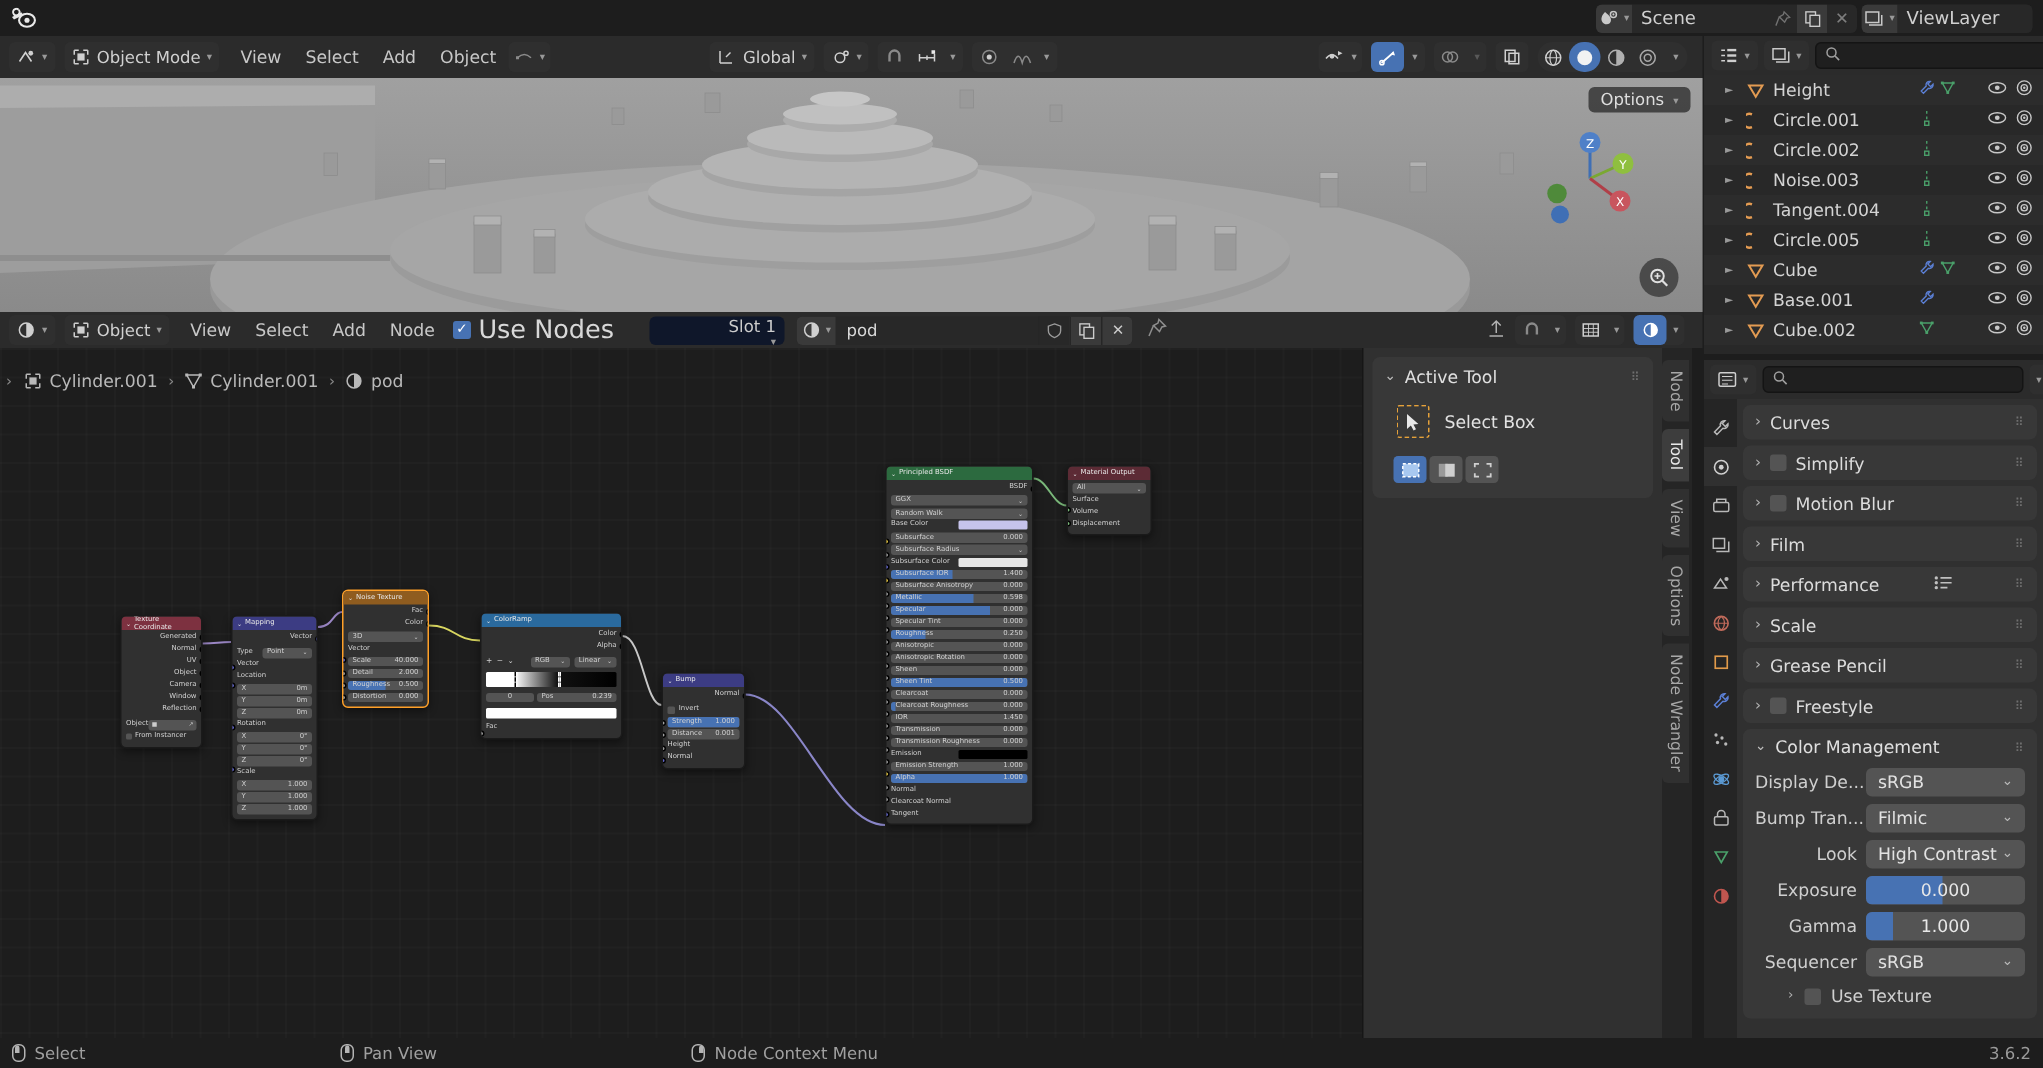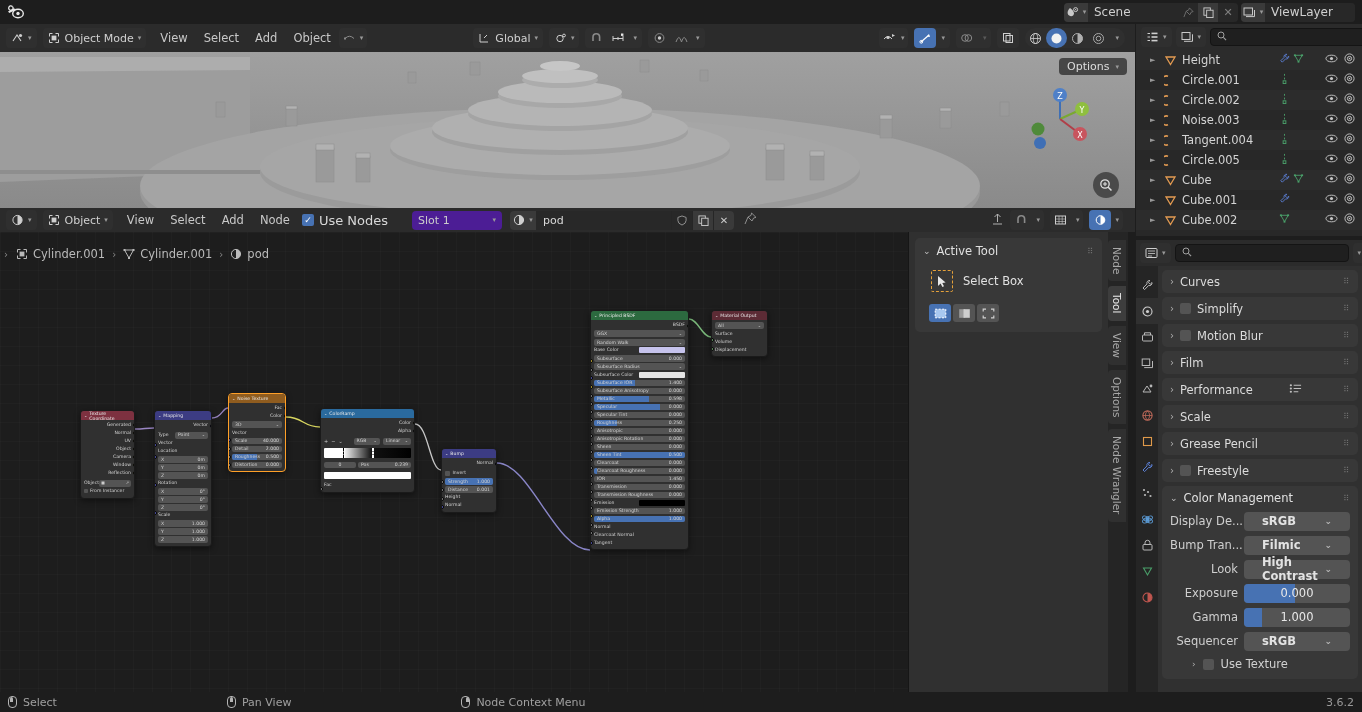--- a/index.html
+++ b/index.html
@@ -74,22 +74,22 @@
   .sh-header {
     position:absolute; left:0; top:208px; width:1135px; height:24px;
     background:#2b2b2b; display:flex; align-items:center; padding:0 6px;
   }
   .checkbox-sq {
     width:12px;height:12px;border-radius:2px;background:#4772b3;
     display:flex;align-items:center;justify-content:center; margin-right:5px;
     color:#fff; font-size:9px; line-height:1;
   }
   .slot-box {
-    display:flex; align-items:center; justify-content:space-between; width:90px; height:19px;
-    background:#4c1d95; border-radius:4px; padding:0 6px; font-size:11px; color:#ccc;
+    display:flex; align-items:flex-end; justify-content:space-between; width:90px; height:19px;
+    background:#0f172a; border-radius:4px; padding:0 6px; font-size:11px; color:#ccc;flex-direction:column;
   }
   .mat-field { display:flex; align-items:center; height:19px; background:#282828; border-radius:4px; overflow:hidden; }
   .mat-icon { width:26px;height:19px; background:#3a3a3a; display:flex;align-items:center;justify-content:center;}
   .mat-name { width:135px; height:19px; line-height:19px; padding-left:7px; font-size:11px; color:#d8d8d8; }
   .mat-btn { width:21px;height:19px; display:flex;align-items:center;justify-content:center; background:#3a3a3a; border-left:1px solid #262626;}
 
   
   .breadcrumb {
     position:absolute; left:0; top:244px; width:905px; height:20px;
     display:flex; align-items:center; padding-left:4px; color:#b9b9b9; font-size:11.5px;
@@ -185,21 +185,21 @@
     background:#383838; border-radius:5px; height:23px; display:flex; align-items:center;
     padding:0 8px; margin-bottom:4px; color:#dcdcdc; font-size:11.5px; gap:6px;
   }
   .pnl .grip { margin-left:auto; color:#6f6f6f; letter-spacing:1px; font-size:8px; }
   .pnl-cb { width:11px;height:11px; background:#545454; border-radius:2px; }
   .pnl-open { background:#383838; border-radius:5px; padding:5px 8px 8px 8px; }
   .frow { display:flex; align-items:center; height:20px; margin-bottom:4px; gap:6px; }
   .flabel { width:68px; text-align:right; font-size:11.5px; color:#cfcfcf; white-space:nowrap; }
   .fval {
     flex:1; height:19px; background:#545454; border-radius:4px; display:flex;
-    align-items:center; justify-content:space-between; padding:0 18px; font-size:11.5px; color:#e2e2e2;font-weight:bold;
+    align-items:center; justify-content:space-between; padding:0 8px; font-size:11.5px; color:#e2e2e2;
   }
   .fslider {
     flex:1; height:19px; background:#545454; border-radius:4px; position:relative; overflow:hidden;
     display:flex; align-items:center; justify-content:center; font-size:11.5px; color:#e8e8e8;
   }
   .fslider .fill { position:absolute; left:0; top:0; bottom:0; background:#4772b3; }
   .fslider span { position:relative; z-index:2; }
 
   
   .statusbar {
@@ -511,21 +511,21 @@
       <span class="chev">▾</span>
     </div>
     <div id="shmenus" style="display:flex">
         <div class="hdr-plain">View</div>
         <div class="hdr-plain">Select</div>
         <div class="hdr-plain">Add</div>
         <div class="hdr-plain">Node</div>
       </div>
     <div style="display:flex;align-items:center;margin:0 6px 0 4px">
       <span class="checkbox-sq">✓</span>
-      <span style="font-size:13px;color:#d8d8d8">Use Nodes</span>
+      <span style="font-size:17px;color:#d8d8d8">Use Nodes</span>
     </div>
     <div style="width:18px"></div>
     <div class="slot-box">
       <span>Slot 1</span>
       <span class="chev">▾</span>
     </div>
     <div style="width:8px"></div>
     <div class="mat-field">
       <div class="mat-icon">
         <svg width="12" height="12" viewBox="0 0 12 12">
@@ -1289,21 +1289,21 @@
             </svg></span>
         </span>
       </div>
       <div class="ol-row">
         <span class="ol-arrow">►</span>
         <span style="display: flex;">
           <svg width="13" height="13" viewBox="0 0 13 13">
             <path d="M2 3 L11 3 L6.5 10.5 Z" fill="none" stroke="#e39b52" stroke-width="1.3"></path>
           </svg>
         </span>
-        <span class="ol-name">Cube.001</span>
+        <span class="ol-name">Base.001</span>
         <span class="ol-mods">
           <span><svg width="11" height="11" viewBox="0 0 12 12">
               <path d="M8.6 1.4 a2.6 2.6 0 0 0 -3 3.4 L2 8.4 l1.6 1.6 L7.2 6.4 a2.6 2.6 0 0 0 3.4 -3 L8.8 5.2 L6.8 3.2Z" fill="none" stroke="#5b7fd4" stroke-width="1"></path>
             </svg></span>
         </span>
         <span class="ol-icons">
           <span><svg width="13" height="11" viewBox="0 0 14 11">
               <ellipse cx="7" cy="5.5" rx="6" ry="3.6" fill="none" stroke="#c8c8c8" stroke-width="1"></ellipse>
               <circle cx="7" cy="5.5" r="1.7" fill="#c8c8c8"></circle>
             </svg></span>

